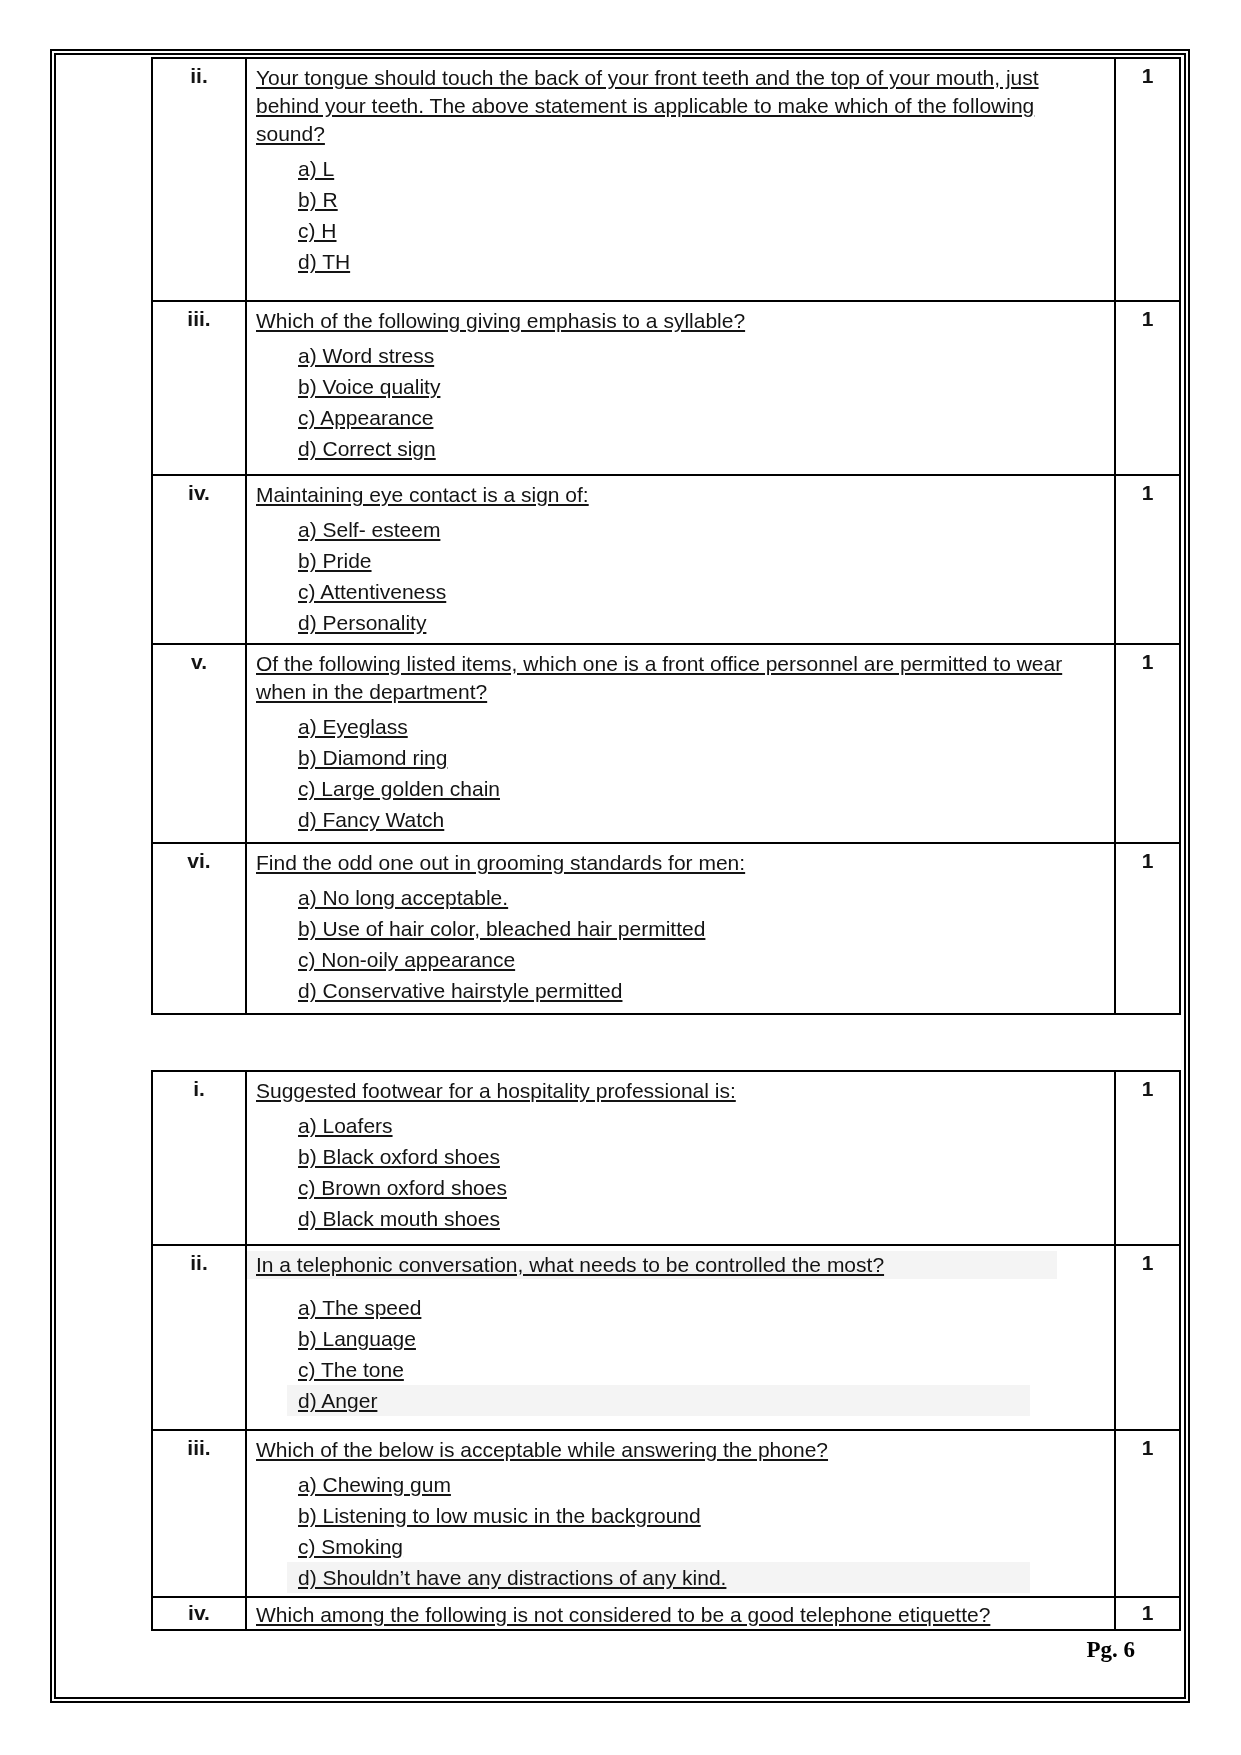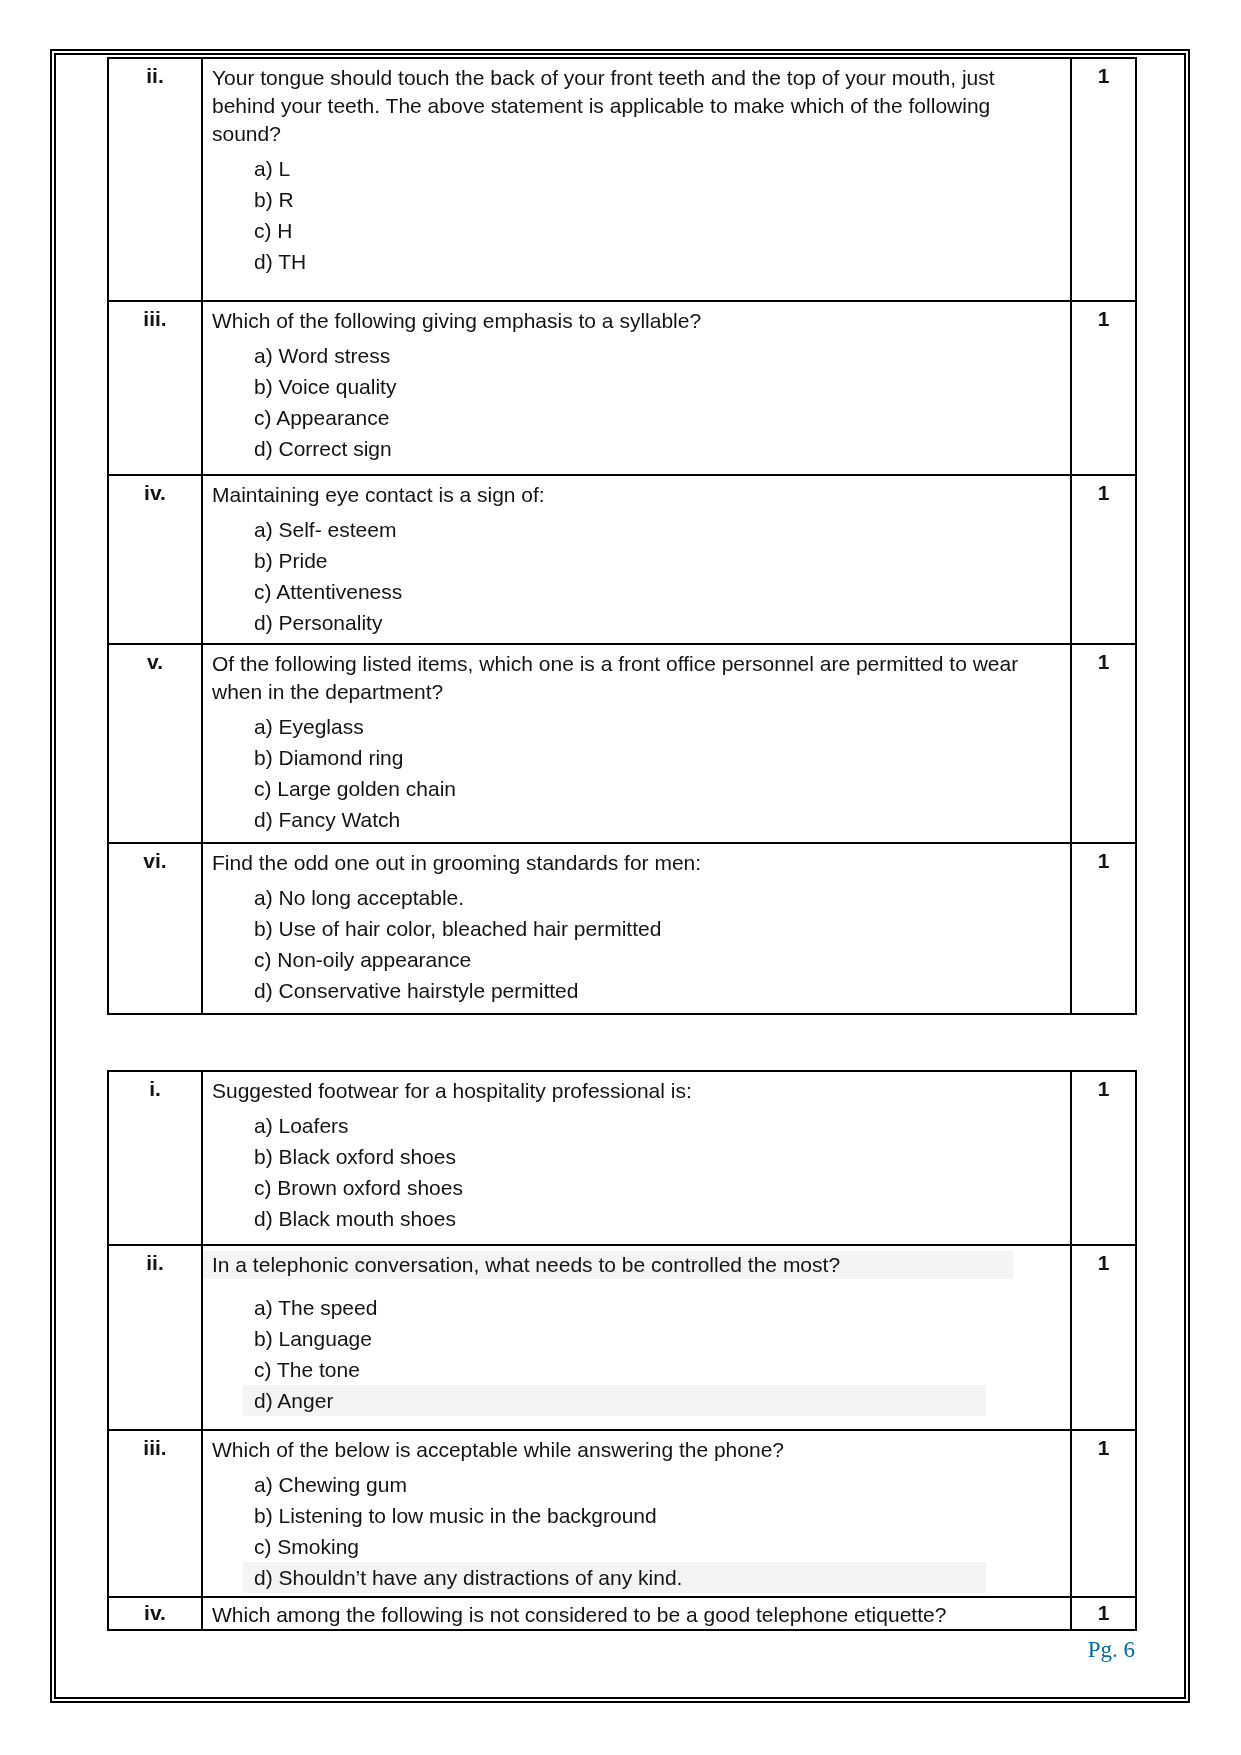--- a/index.html
+++ b/index.html
@@ -18,30 +18,31 @@
   }
   .page-content {
     margin-left: 51px;
     margin-top: 2px;
     width: 1028px;
   }
   table.qtable {
     border-collapse: collapse;
     table-layout: fixed;
     width: 1028px;
+    margin-left: 44px;
   }
   .col-num   { width: 94px;  }
   .col-q     { width: 869px; }
   .col-marks { width: 65px;  }
   td { border: 2px solid #000; vertical-align: top; padding: 0; }
   td.num {
     font-weight: bold; text-align: center;
     font-size: 21px; padding-top: 5px;
   }
-  td.qcell { font-size: 21px; padding: 5px 16px 0 9px; }
+  td.qcell { font-size: 21px; padding: 5px 16px 0 9px; text-decoration: underline; }
   td.marks {
     font-weight: bold; text-align: center;
     font-size: 21px; padding-top: 5px;
   }
   .qtext { line-height: 28px; margin-bottom: 5px; }
   .hdr-row td.qcell .qtext { font-weight: bold; line-height: 25px; margin: 0; }
   .hdr-row td.num { padding-top: 4px; }
   .opt { padding-left: 42px; line-height: 31px; }
   .gap-after { margin-bottom: 13px; }
   .q-hl {
@@ -53,23 +54,23 @@
     background: var(--hl, #f4f4f4);
     padding-left: 11px; margin-left: 31px;
     margin-right: 68px;
   }
   .tgap { height: 55px; }
   .page-footer {
     width: 1028px;
     margin-top: 6px;
     text-align: right;
     font-family: "Liberation Serif", serif;
-    font-weight: normal;
+    font-weight: bold;
     font-size: 23px;
-    color: #0369a1;
+    color: #000000;
   }
 </style>
 </head>
 <body>
 
 <div class="page-frame">
   <div class="page-content">
 
     <table class="qtable">
       <colgroup>

